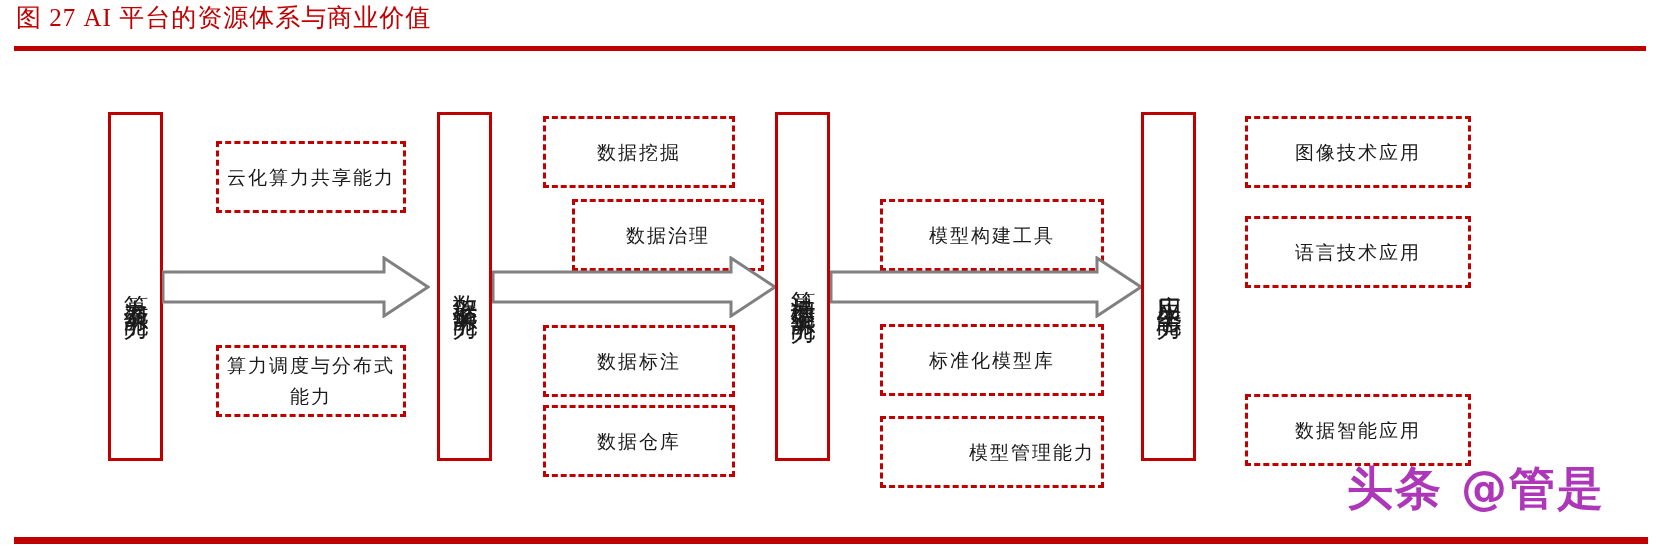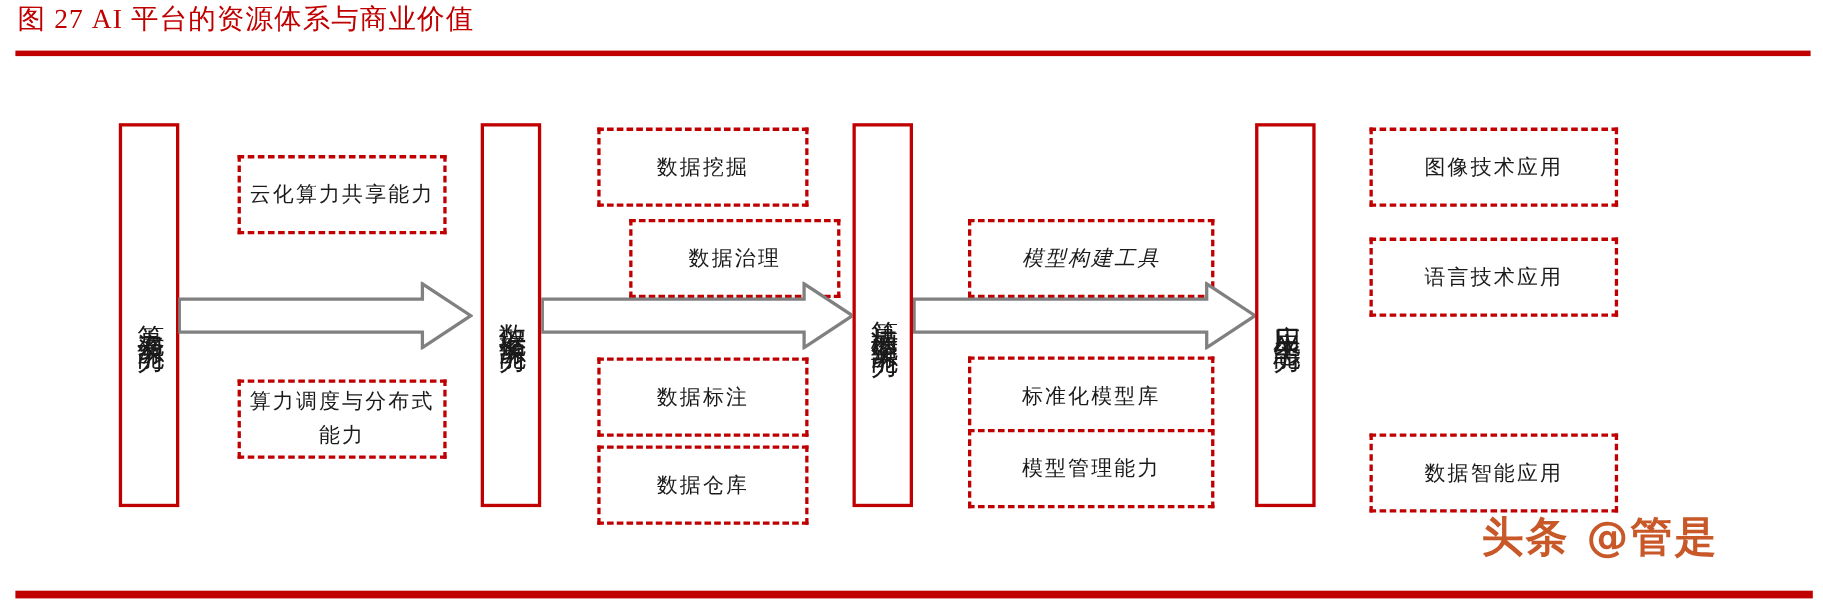--- a/index.html
+++ b/index.html
@@ -90,23 +90,23 @@
 
   
   .arrow {
     position: absolute;
   }
   .arrow svg { display: block; }
 
   
   .watermark {
     position: absolute;
-    font-size: 38px;
+    font-size: 46px;
     line-height: 52px;
-    color: #c2410c;
+    color: #a21caf;
     font-weight: bold;
     letter-spacing: 2px;
     opacity: 0.88;
     white-space: nowrap;
     font-family: "DejaVu Sans", "Liberation Sans", sans-serif;
   }
 </style>
 </head>
 <body>
 
@@ -158,29 +158,29 @@
     <svg width="285" height="62" viewBox="0 0 285 62">
       <path d="M1,16 L239,16 L239,2 L283,31 L239,60 L239,46 L1,46 Z" fill="#ffffff" stroke="#808080" stroke-width="3"></path>
     </svg>
   </div>
 
   <div class="pillar" style="left:775px; top:112px; width:55px; height:349px;">
     <span class="pillar-label">算法模型资源能力</span>
   </div>
 
 
-  <div class="cap-box" style="left:880px; top:199px; width:224px; height:72px;font-style:italic;">
+  <div class="cap-box" style="left:880px; top:199px; width:224px; height:72px;">
     <span class="cap-label">模型构建工具</span>
   </div>
 
   <div class="cap-box" style="left:880px; top:324px; width:224px; height:72px;">
     <span class="cap-label">标准化模型库</span>
   </div>
 
-  <div class="cap-box" style="left:880px; top:390px; width:224px; height:72px;">
+  <div class="cap-box" style="left:880px; top:416px; width:224px; height:72px;justify-content:flex-end;">
     <span class="cap-label">模型管理能力</span>
   </div>
 
   <div class="arrow" style="left:830px; top:256px;">
     <svg width="313" height="62" viewBox="0 0 313 62">
       <path d="M1,16 L267,16 L267,2 L311,31 L267,60 L267,46 L1,46 Z" fill="#ffffff" stroke="#808080" stroke-width="3"></path>
     </svg>
   </div>
 
   <div class="pillar" style="left:1141px; top:112px; width:55px; height:349px;">

